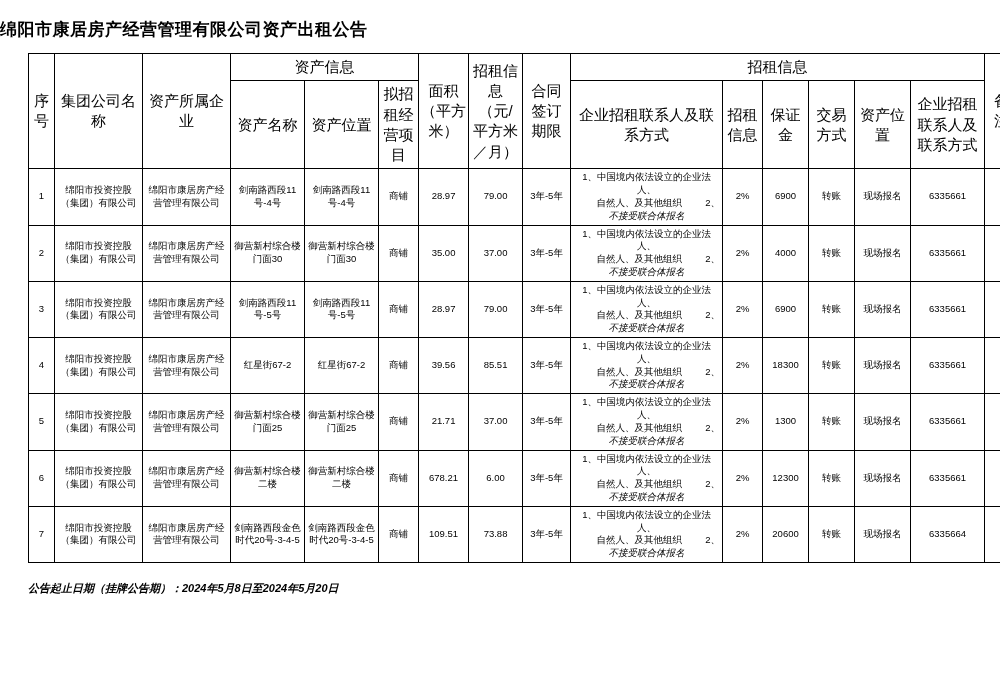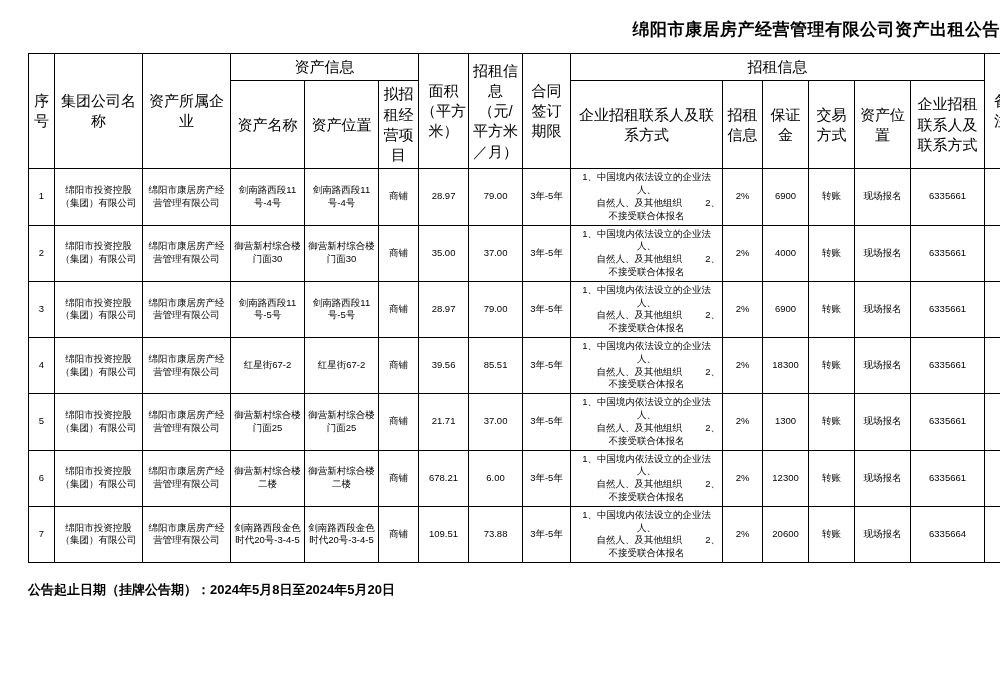--- a/index.html
+++ b/index.html
@@ -15,21 +15,21 @@
     overflow: hidden;
   }
   .page {
     position: relative;
     width: 1000px;
     height: 677px;
     box-sizing: border-box;
     padding: 0;
   }
   .doc-title {
-    text-align: right;
+    text-align: left;
     font-size: 17px;
     font-weight: bold;
     letter-spacing: 0.5px;
     padding-top: 18px;
     padding-bottom: 12px;
     font-family: "Liberation Sans", "DejaVu Sans", sans-serif;
   }
   .table-wrap {
     padding: 0 28px;
   }
@@ -61,29 +61,31 @@
     text-align: left;
     padding-left: 4px;
     padding-right: 4px;
     line-height: 1.5;
   }
   td.cond-cell .ln {
     display: block;
   }
   td.cond-cell .ln3 {
     display: block;
+    font-style: italic;
   }
   tbody tr {
     height: 53px;
   }
   .notice-foot {
     padding: 18px 28px 0 28px;
-    font-size: 13px;
+    font-size: 11px;
     font-weight: bold;
     font-family: "Liberation Sans", "DejaVu Sans", sans-serif;
+    font-style: italic;
   }
   .nowrap { white-space: nowrap; }
   .c-seq { width: 26px; }
   .c-group { width: 88px; }
   .c-owner { width: 88px; }
   .c-aname { width: 74px; }
   .c-aloc { width: 74px; }
   .c-item { width: 40px; }
   .c-area { width: 50px; }
   .c-price { width: 54px; }

